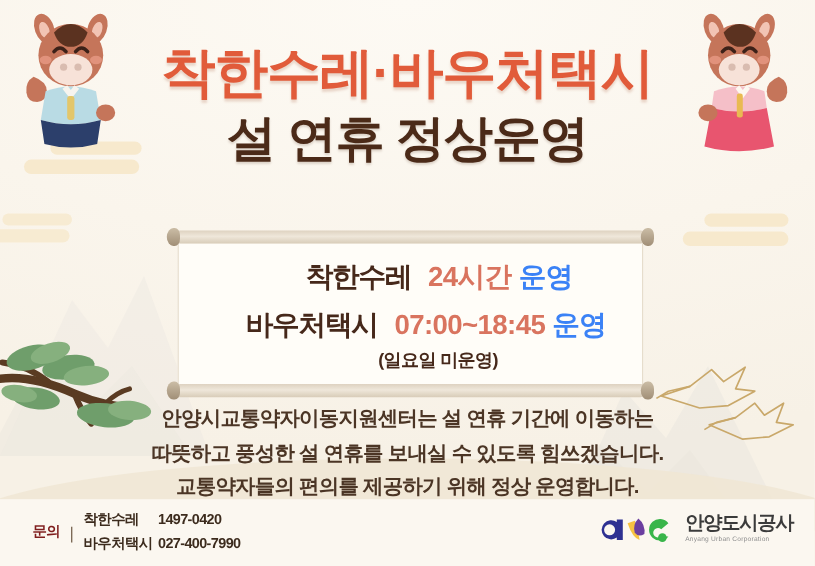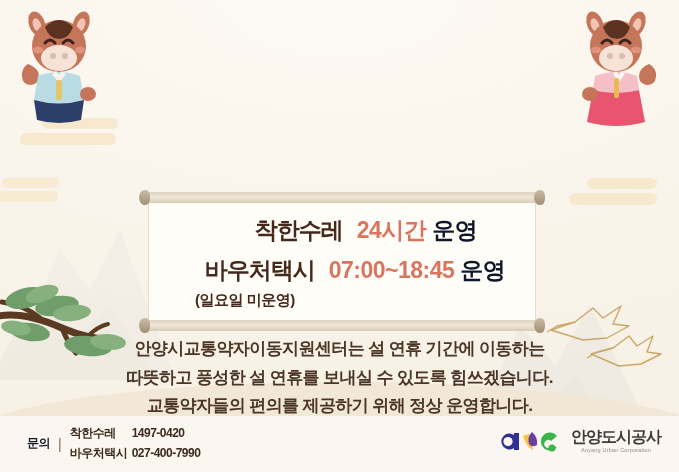--- a/index.html
+++ b/index.html
@@ -98,23 +98,23 @@
     letter-spacing:-1px;
     text-align:right;
     width:150px;
     padding-right:14px;
     box-sizing:border-box;
   }
   .sched-value{
     font-size:23px;font-weight:bold;color:#d9745f;
     letter-spacing:-0.5px;
   }
-  .sched-value .unit{color:#0f172a;}
+  .sched-value .unit{color:#3b82f6;}
   .sched-note{
-    text-align:left;
+    text-align:center;
     font-size:15px;font-weight:bold;color:#46281a;
     letter-spacing:-0.5px;
     margin-top:5px;
     padding-left:46px;
   }
 
   
   .body-text{
     position:absolute;
     left:0;right:0;top:337px;
@@ -151,21 +151,21 @@
     position:relative;
     height:100%;
   }
   .contact{
     position:absolute;
     left:27px;top:9px;
     display:flex;
     align-items:center;
   }
   .contact-head{
-    font-size:12px;color:#0f172a;font-weight:bold;
+    font-size:12px;color:#7f1d1d;font-weight:bold;
     letter-spacing:-0.5px;
     padding-right:8px;
     text-align:right;
   }
   .contact-sep{
     color:#7d6a57;font-size:14px;padding-right:8px;
   }
   .contact-rows{display:flex;flex-direction:column;gap:3px;}
   .contact-row{
     display:flex;align-items:baseline;
@@ -174,21 +174,21 @@
     white-space:nowrap;
   }
   .contact-name{width:62px;}
   .contact-num{font-family:"Liberation Sans",sans-serif;}
 
   .logo{
     position:absolute;
     right:18px;top:10px;
     display:flex;align-items:center;gap:6px;
   }
-  .logo-text{display:flex;flex-direction:column;line-height:1;text-align:center;}
+  .logo-text{display:flex;flex-direction:column;line-height:1;}
   .logo-kr{
     font-size:16px;font-weight:bold;color:#3b3b3b;
     letter-spacing:-1px;
   }
   .logo-en{
     font-size:5.5px;color:#8d8d8d;letter-spacing:.2px;margin-top:3px;
   }
 </style>
 </head>
 <body>
@@ -302,20 +302,24 @@
     <path d="M22 70 q21 -8 42 0 l2 14 q-23 6 -46 0Z" fill="#f5bfc8"></path>
 
     <path d="M20 84 q23 6 46 0 l6 32 q-29 8 -58 0Z" fill="#e8556f"></path>
 
     <path d="M40 68 l6 8 l6 -8 l-3 -3 l-3 4 l-3 -4Z" fill="#fdf8f0"></path>
     <rect x="41" y="72" width="5" height="20" rx="2" fill="#e9ba52"></rect>
 
     <ellipse cx="17" cy="88" rx="8" ry="7" fill="#c5755a"></ellipse>
   </svg>
 
+  <div class="title-wrap">
+    <div class="title-line1">착한수레·바우처택시</div>
+    <div class="title-line2">설 연휴 정상운영</div>
+  </div>
 
   <div class="scroll-box">
     <div class="rod"></div>
     <div class="scroll-body">
 
       <div class="sched-row">
         <span class="sched-label">착한수레</span>
         <span class="sched-value">
           <span>24시간</span>
           <span class="unit">운영</span>

